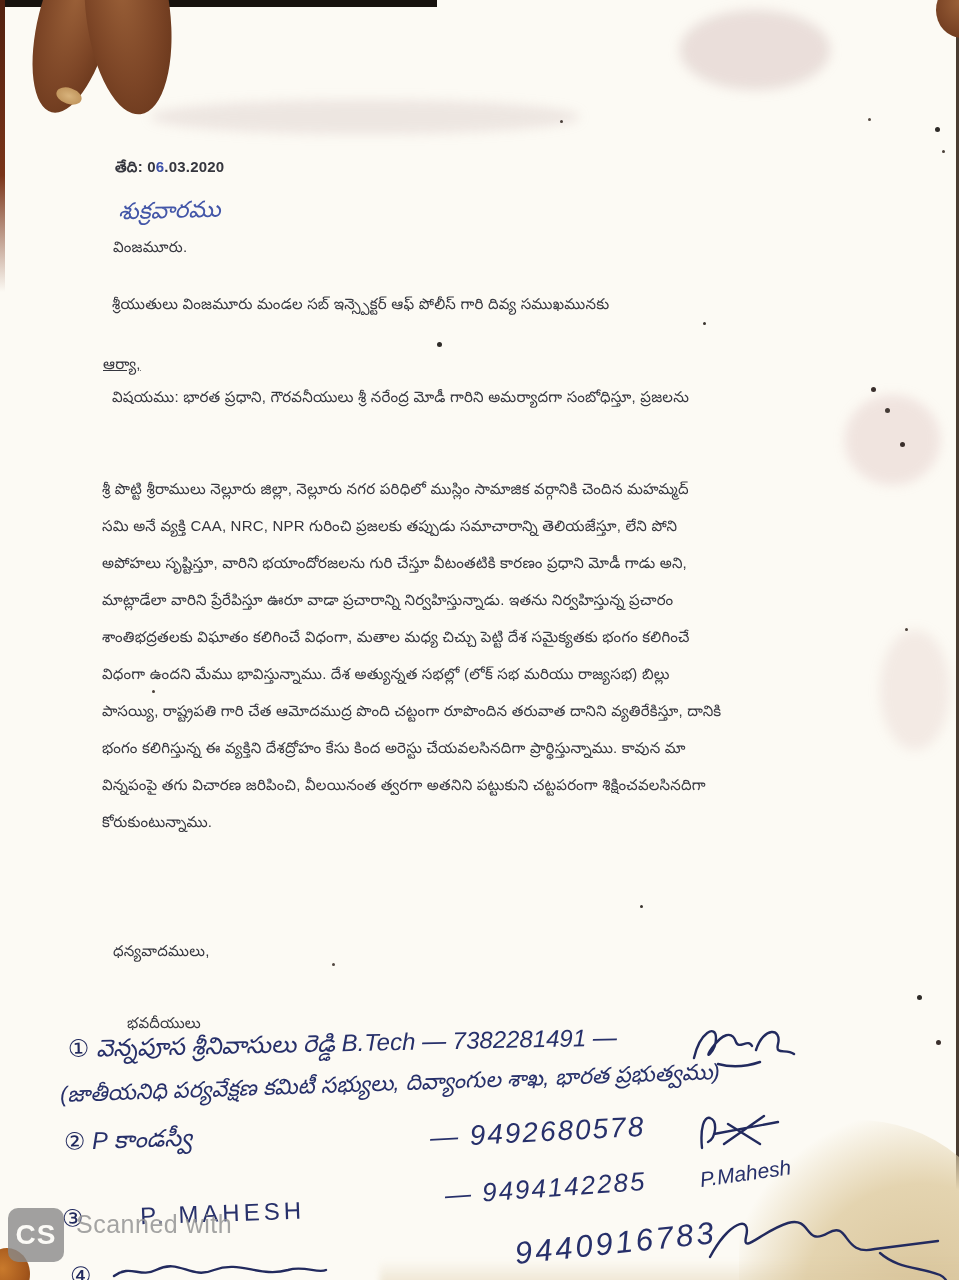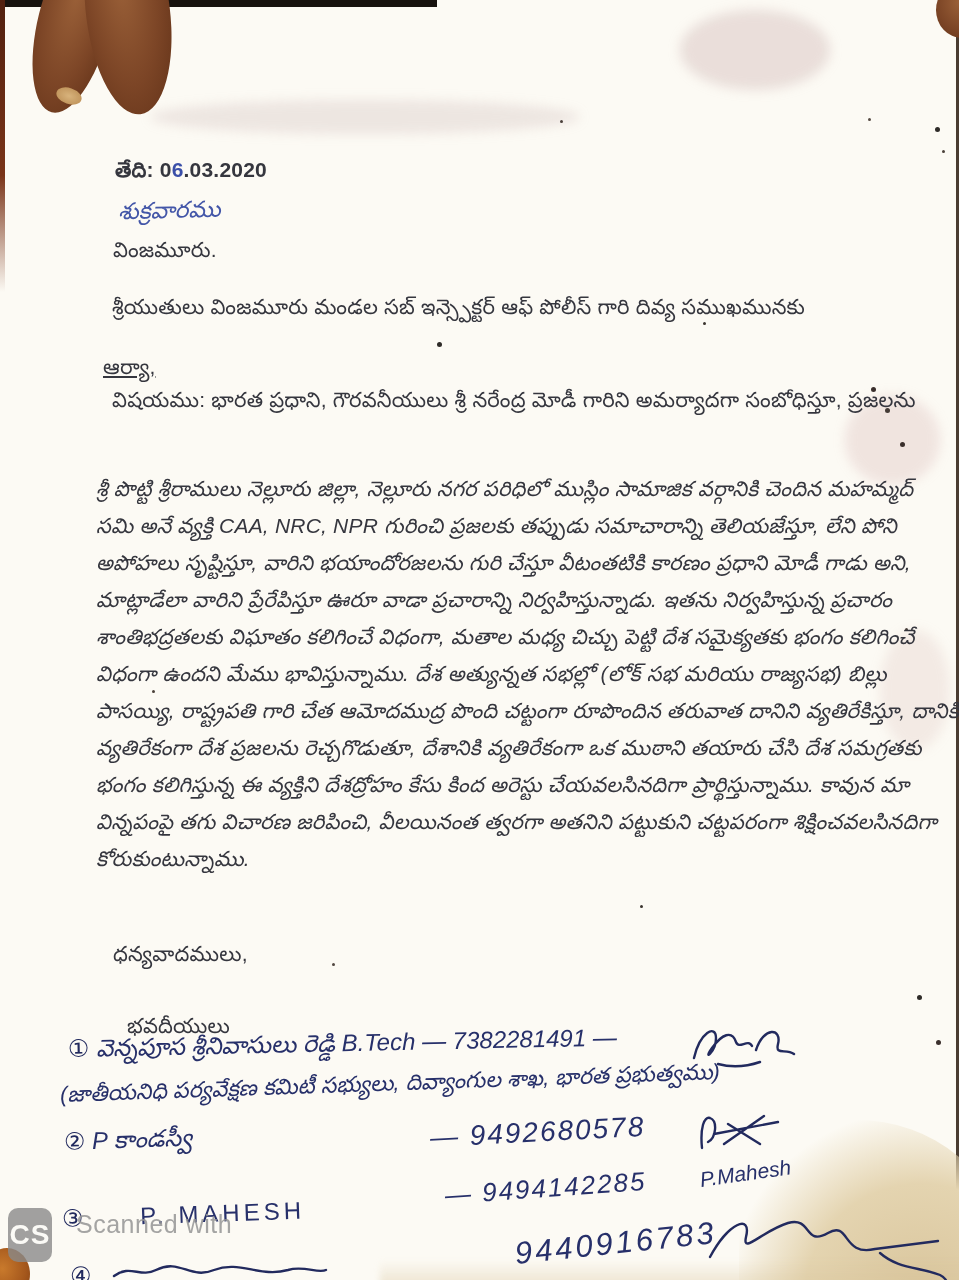--- a/index.html
+++ b/index.html
@@ -4,21 +4,21 @@
 <style>
   html,body{margin:0;padding:0;background:#555;}
   #canvas{
     position:relative;width:959px;height:1280px;overflow:hidden;
     background:#fcfaf4;
     font-family:"Liberation Sans","DejaVu Sans",sans-serif;
     color:#35363e;
   }
   .abs{position:absolute;}
   
-  .printed{font-size:21px;color:#35363e;letter-spacing:.2px;white-space:nowrap;}
+  .printed{font-size:15px;color:#35363e;letter-spacing:.2px;white-space:nowrap;}
   .body-line{height:37px;line-height:37px;}
   
   .hw{color:#27306a;white-space:nowrap;font-style:italic;}
   .hw-blue{color:#4356a8;}
   .circ-num{font-style:normal;font-size:24px;color:#222a5e;}
   
   .strip-top{left:0;top:0;width:437px;height:7px;background:#17120e;}
   .strip-right{right:0;top:0;width:3px;height:1280px;background:#4a3c31;}
   .strip-left{left:0;top:0;width:5px;height:292px;background:linear-gradient(#51200f,#7a3418 60%,rgba(122,52,24,0));}
   .finger{background:radial-gradient(ellipse at 45% 35%, #9a6038 0%, #7c4526 55%, #5e2f16 100%);border-radius:50%;}
@@ -33,21 +33,21 @@
     background:linear-gradient(rgba(217,197,156,0),rgba(217,197,156,.55));filter:blur(3px);
   }
   .specks{left:0;top:0;width:3px;height:3px;border-radius:50%;background:transparent;
     box-shadow:438px 343px 0 1px #2e2b28, 872px 388px 0 1px #3a2f2c, 886px 409px 0 1px #443b36,
       901px 443px 0 1px #3a2f2c, 936px 128px 0 1px #2e2b28, 942px 150px 0 0 #4a403a,
       703px 322px 0 0 #3a332e, 560px 120px 0 0 #4a403a, 918px 996px 0 1px #2e2b28,
       937px 1041px 0 1px #3a2f2c, 152px 690px 0 0 #4a403a, 640px 905px 0 0 #3a332e,
       868px 118px 0 0 #554a42, 905px 628px 0 0 #4a403a, 332px 963px 0 0 #514740;}
   .watermark{color:rgba(148,148,148,.85);font-weight:400;letter-spacing:.5px;}
   .cs-logo{
-    width:44px;height:54px;border-radius:10px;background:rgba(138,138,138,.8);
+    width:56px;height:54px;border-radius:10px;background:rgba(138,138,138,.8);
     display:flex;align-items:center;justify-content:center;
     color:#fbfaf6;font-weight:700;font-size:28px;letter-spacing:1px;font-style:normal;
   }
   svg.sig{overflow:visible;}
   svg.sig path{fill:none;stroke:#222a5e;stroke-width:2.4;stroke-linecap:round;stroke-linejoin:round;}
 </style>
 </head>
 <body>
 
 <div id="canvas">
@@ -73,29 +73,28 @@
     <span>తేది: 0</span><span style="color:#3b4fa8;">6</span><span>.03.2020</span>
   </div>
   <div class="abs hw hw-blue" style="left:118px;top:197px;font-size:23px;transform:rotate(-1.5deg);">శుక్రవారము</div>
   <div class="abs printed" style="left:113px;top:238px;">వింజమూరు.</div>
 
   <div class="abs printed" style="left:112px;top:295px;">శ్రీయుతులు వింజమూరు మండల సబ్ ఇన్స్పెక్టర్ ఆఫ్ పోలీస్ గారి దివ్య సముఖమునకు</div>
   <div class="abs printed" style="left:103px;top:355px;text-decoration:underline;">ఆర్యా,</div>
 
   <div class="abs printed" style="left:112px;top:388px;">విషయము: భారత ప్రధాని, గౌరవనీయులు శ్రీ నరేంద్ర మోడీ గారిని అమర్యాదగా సంబోధిస్తూ, ప్రజలను</div>
 
-  <div class="abs" style="left:96px;top:470px;width:800px;font-style:italic;">
+  <div class="abs" style="left:102px;top:470px;width:800px;">
     <div class="printed body-line">శ్రీ పొట్టి శ్రీరాములు నెల్లూరు జిల్లా, నెల్లూరు నగర పరిధిలో ముస్లిం సామాజిక వర్గానికి చెందిన మహమ్మద్</div>
     <div class="printed body-line">సమి అనే వ్యక్తి CAA, NRC, NPR గురించి ప్రజలకు తప్పుడు సమాచారాన్ని తెలియజేస్తూ, లేని పోని</div>
     <div class="printed body-line">అపోహలు సృష్టిస్తూ, వారిని భయాందోరజలను గురి చేస్తూ వీటంతటికి కారణం ప్రధాని మోడీ గాడు అని,</div>
     <div class="printed body-line">మాట్లాడేలా వారిని ప్రేరేపిస్తూ ఊరూ వాడా ప్రచారాన్ని నిర్వహిస్తున్నాడు. ఇతను నిర్వహిస్తున్న ప్రచారం</div>
     <div class="printed body-line">శాంతిభద్రతలకు విఘాతం కలిగించే విధంగా, మతాల మధ్య చిచ్చు పెట్టి దేశ సమైక్యతకు భంగం కలిగించే</div>
     <div class="printed body-line">విధంగా ఉందని మేము భావిస్తున్నాము. దేశ అత్యున్నత సభల్లో (లోక్ సభ మరియు రాజ్యసభ) బిల్లు</div>
     <div class="printed body-line">పాసయ్యి, రాష్ట్రపతి గారి చేత ఆమోదముద్ర పొంది చట్టంగా రూపొందిన తరువాత దానిని వ్యతిరేకిస్తూ, దానికి</div>
-    <div class="printed body-line">వ్యతిరేకంగా దేశ ప్రజలను రెచ్చగొడుతూ, దేశానికి వ్యతిరేకంగా ఒక ముఠాని తయారు చేసి దేశ సమగ్రతకు</div>
     <div class="printed body-line">భంగం కలిగిస్తున్న ఈ వ్యక్తిని దేశద్రోహం కేసు కింద అరెస్టు చేయవలసినదిగా ప్రార్థిస్తున్నాము. కావున మా</div>
     <div class="printed body-line">విన్నపంపై తగు విచారణ జరిపించి, వీలయినంత త్వరగా అతనిని పట్టుకుని చట్టపరంగా శిక్షించవలసినదిగా</div>
     <div class="printed body-line">కోరుకుంటున్నాము.</div>
   </div>
 
   <div class="abs printed" style="left:113px;top:942px;">ధన్యవాదములు,</div>
   <div class="abs printed" style="left:127px;top:1014px;">భవదీయులు</div>
 
   <div class="abs hw" style="left:68px;top:1035px;font-size:24px;transform:rotate(-1.2deg);transform-origin:left;">
     <span class="circ-num">①</span>

